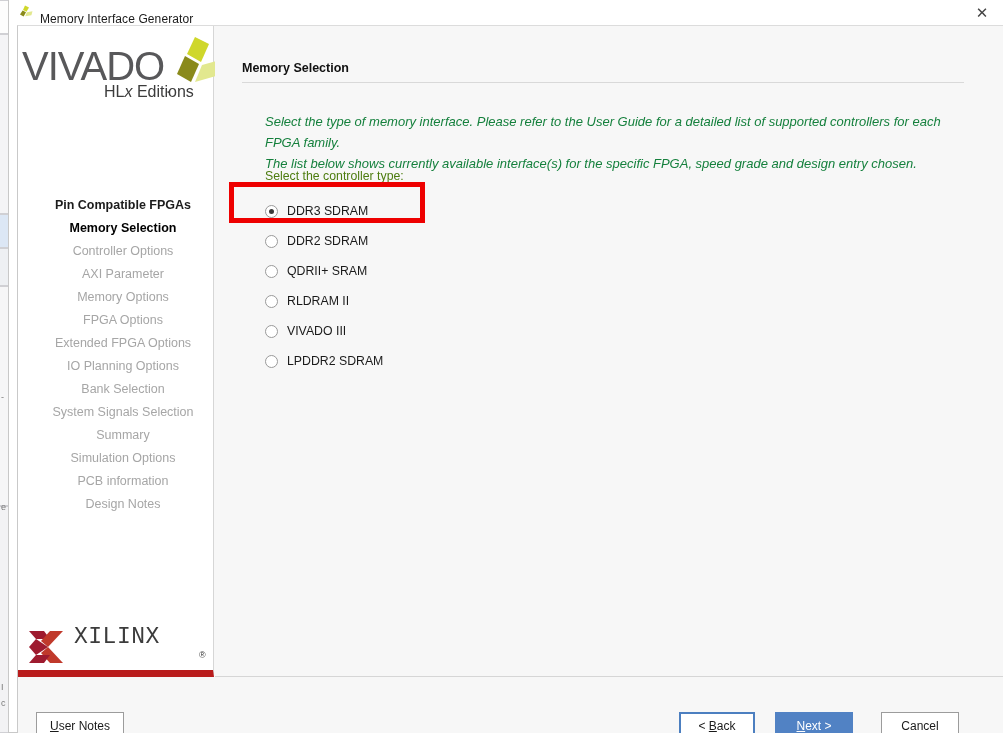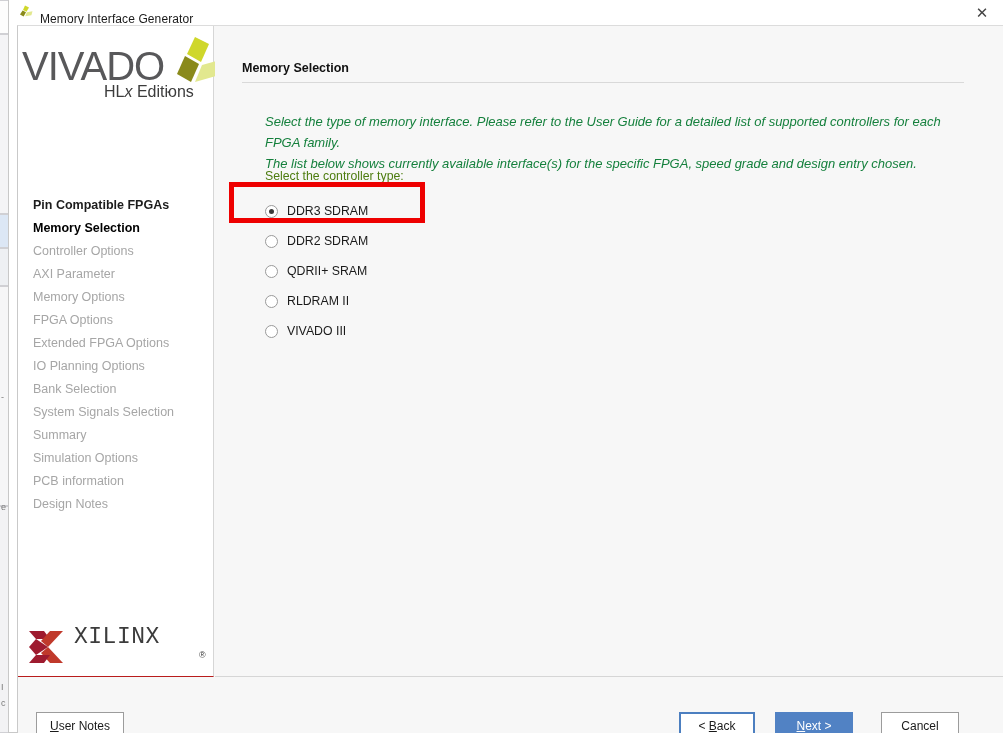--- a/index.html
+++ b/index.html
@@ -75,21 +75,22 @@
     border-left: 1px solid #c9c9c9;
     border-top: 1px solid #dcdcdc;
   }
 
   
   .sidebar {
     position: absolute; left: 0; top: 0;
     width: 196px; height: 651px;
     background: #ffffff;
     border-right: 1px solid #d6d6d6;
-    border-bottom: 1px solid #b91c1c;
+    border-bottom: 7px solid #b91c1c;
+    text-align: center;
   }
   .vivado-logo {
     position: absolute; left: 2px; top: 18px; width: 192px; height: 70px;
   }
   .vivado-word {
     position: absolute; left: 2px; top: 0px;
     font-size: 40px; font-weight: 400; letter-spacing: -1px;
     color: #58585a; font-family: "Liberation Sans", sans-serif;
   }
   .vivado-dot {
@@ -298,20 +299,24 @@
           <span class="radio-label">QDRII+ SRAM</span>
         </div>
         <div class="radio-row">
           <span class="radio"></span>
           <span class="radio-label">RLDRAM II</span>
         </div>
         <div class="radio-row">
           <span class="radio"></span>
           <span class="radio-label">VIVADO III</span>
         </div>
+        <div class="radio-row">
+          <span class="radio"></span>
+          <span class="radio-label">LPDDR2 SDRAM</span>
+        </div>
       </div>
 
       <div class="annotation-box"></div>
     </div>
 
     <div class="footer">
       <div class="btn btn-user-guide">
           <span><u>U</u><span>ser Notes</span></span>
         </div>
       <div class="btn btn-back">

